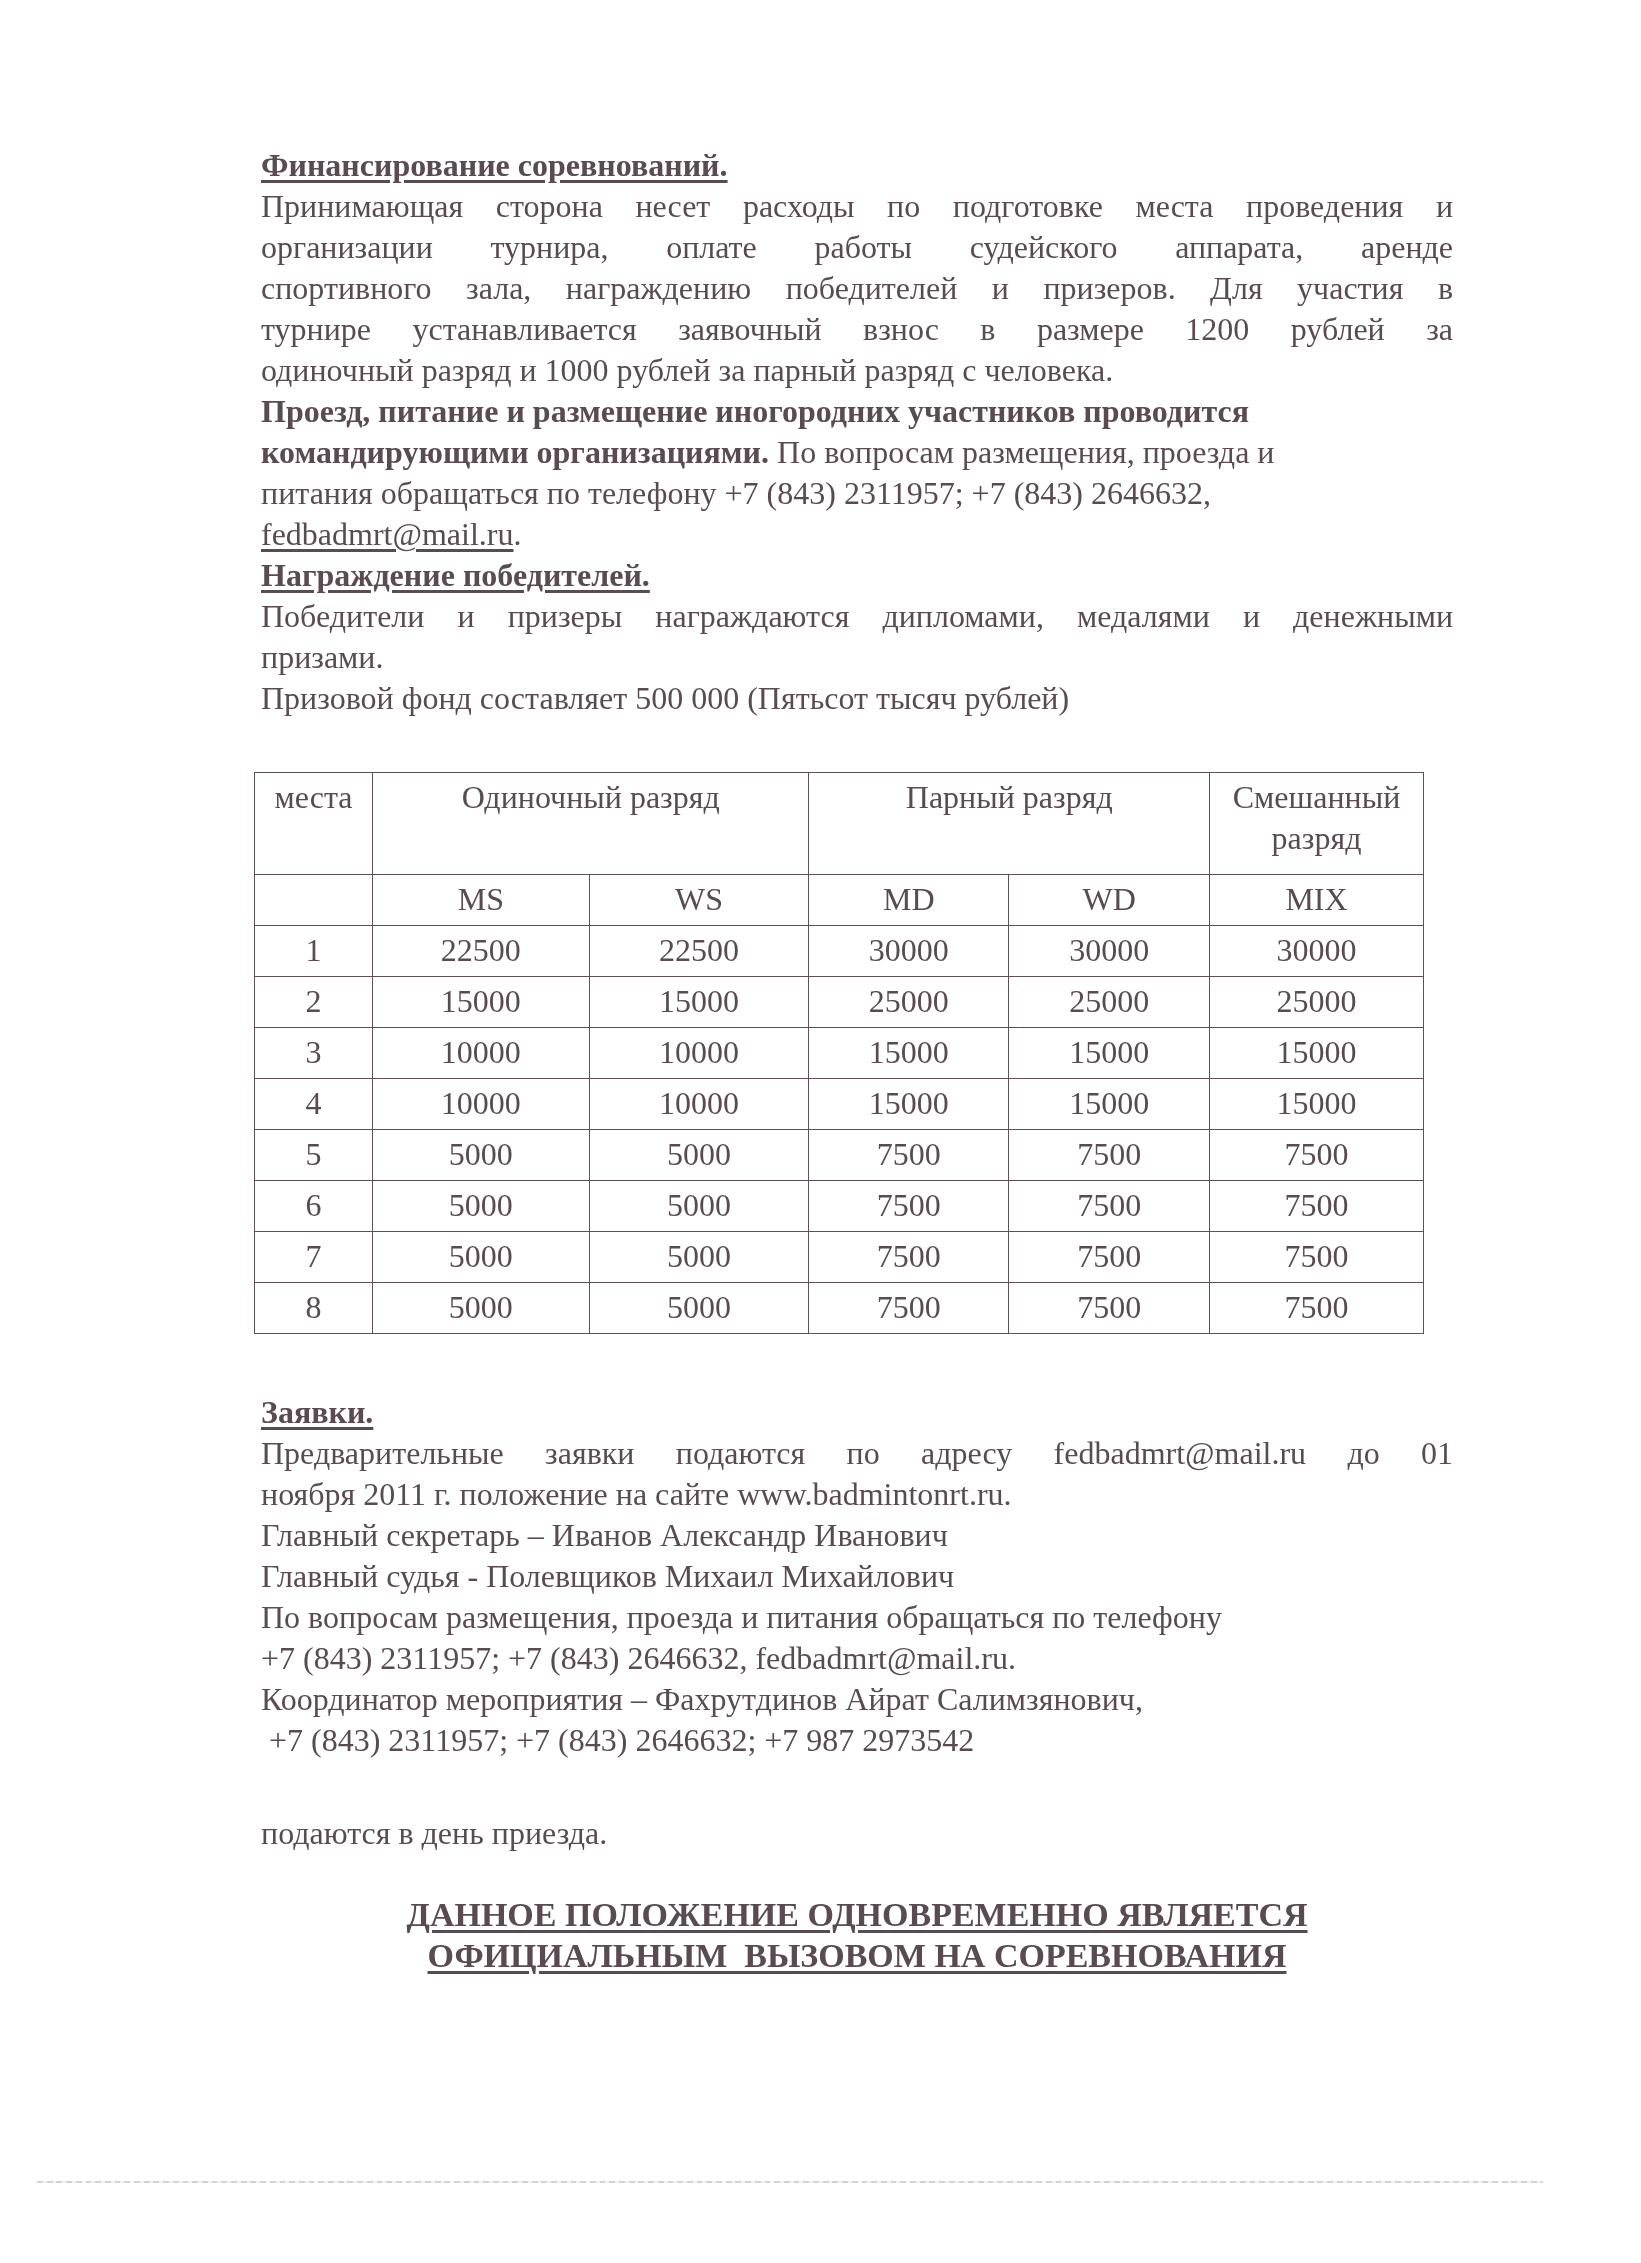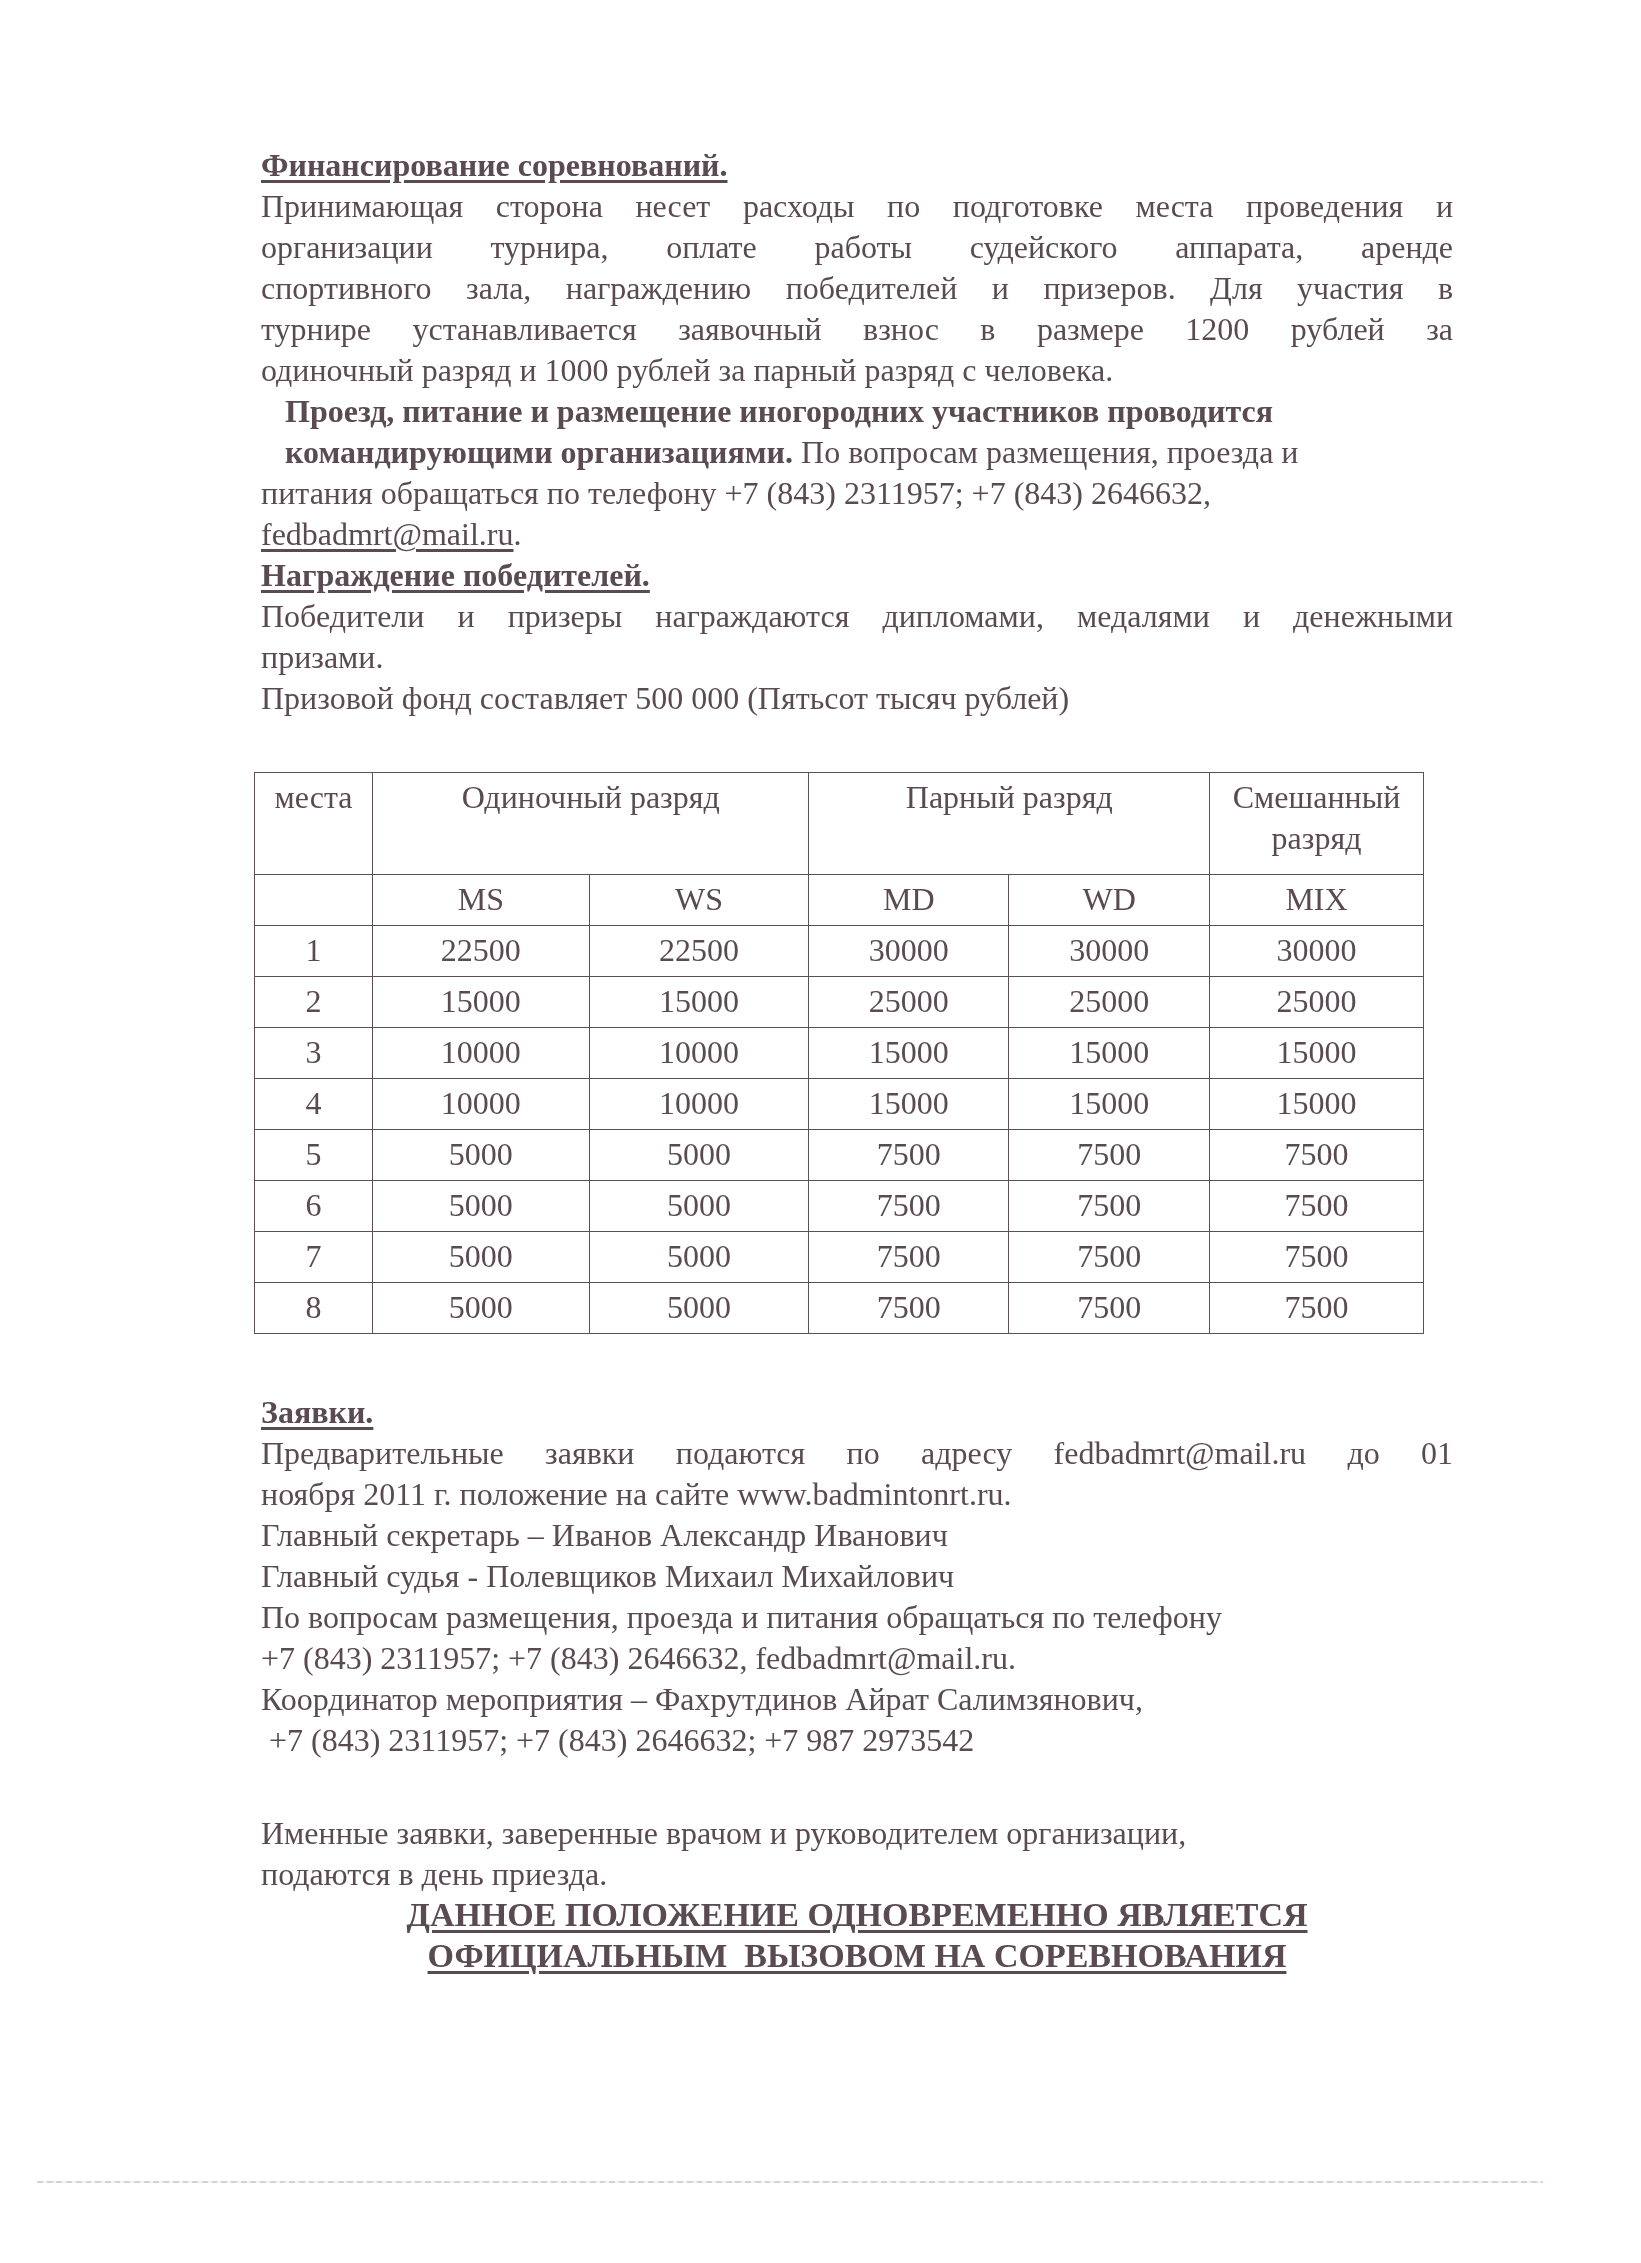--- a/index.html
+++ b/index.html
@@ -5,21 +5,21 @@
   html, body { margin: 0; padding: 0; background: #ffffff; }
   body {
     width: 1641px; height: 2263px; position: relative; overflow: hidden;
     font-family: "Liberation Serif", "DejaVu Serif", serif;
     color: #5a4a52;
   }
   .page { position: absolute; left: 261px; top: 145px; width: 1192px; }
   .line { font-size: 32px; line-height: 41px; white-space: nowrap; }
   .just { text-align: justify; text-align-last: justify; white-space: normal; }
   .heading { font-weight: bold; text-decoration: underline; text-underline-offset: 3.9px; text-decoration-thickness: 2.9px; }
-  .bold { font-weight: bold; margin-left: 24px; }
+  .bold { font-weight: bold; }
   .link { text-decoration: underline; text-underline-offset: 3.9px; }
 
   table.prizes {
     position: absolute; left: 254px; top: 772px;
     width: 1170px; border-collapse: collapse;
     font-family: "Liberation Serif", "DejaVu Serif", serif;
     color: #5a4a52; font-size: 32px;
   }
   table.prizes td {
     border: 1.9px solid #5e4e58; padding: 0 7.7px; height: 50px;
@@ -163,21 +163,20 @@
   <div class="line">ноября 2011 г. положение на сайте www.badmintonrt.ru.</div>
   <div class="line">Главный секретарь – Иванов Александр Иванович</div>
   <div class="line">Главный судья - Полевщиков Михаил Михайлович</div>
   <div class="line">По вопросам размещения, проезда и питания обращаться по телефону</div>
   <div class="line">+7 (843) 2311957; +7 (843) 2646632, fedbadmrt@mail.ru.</div>
   <div class="line">Координатор мероприятия – Фахрутдинов Айрат Салимзянович,</div>
   <div class="line" style="white-space:pre"> +7 (843) 2311957; +7 (843) 2646632; +7 987 2973542</div>
 </div>
 
 <div class="final">
-  <div class="line">Именные заявки, заверенные врачом и руководителем организации,</div>
   <div class="line">подаются в день приезда.</div>
 </div>
 
 <div class="banner">
   <div>ДАННОЕ ПОЛОЖЕНИЕ ОДНОВРЕМЕННО ЯВЛЯЕТСЯ</div>
   <div style="white-space:pre">ОФИЦИАЛЬНЫМ  ВЫЗОВОМ НА СОРЕВНОВАНИЯ</div>
 </div>
 
 <div class="scanline"></div>
 

